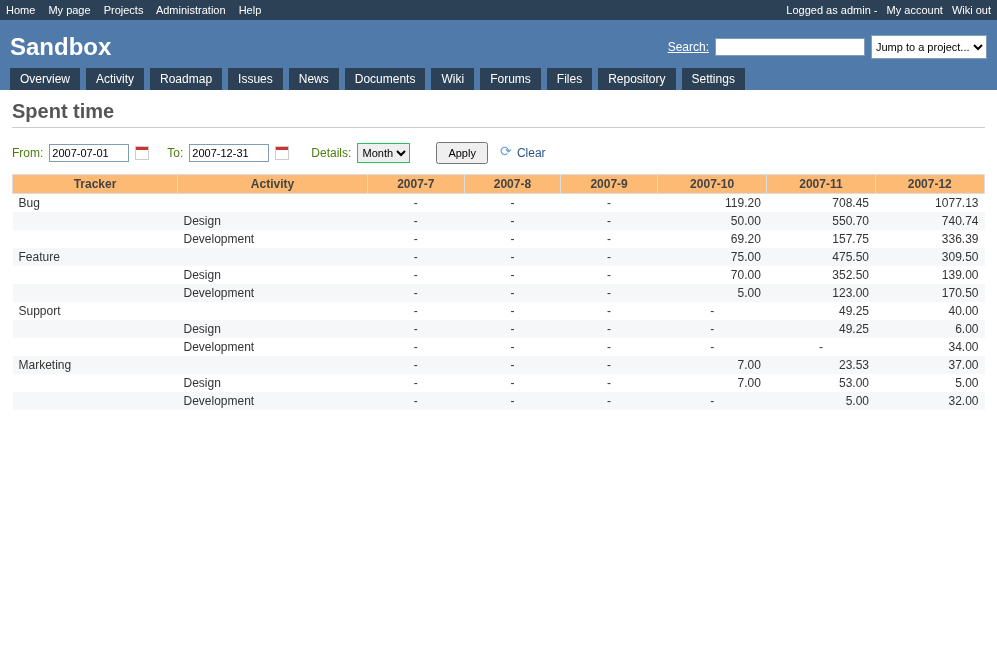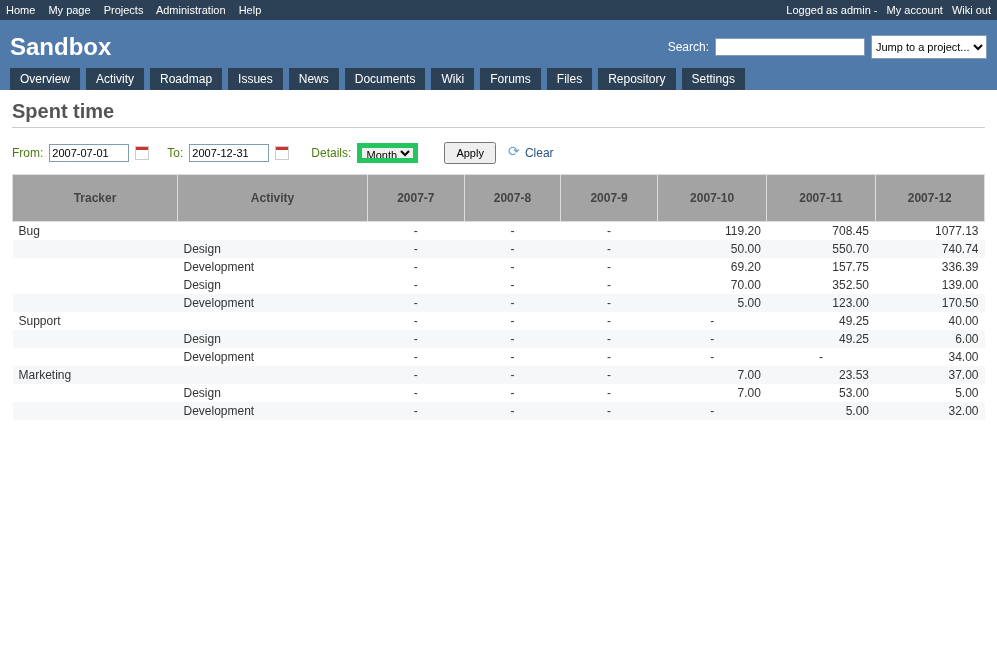--- a/index.html
+++ b/index.html
@@ -3,41 +3,41 @@
 <meta charset="utf-8">
 <style>
 * { box-sizing: border-box; margin: 0; padding: 0; }
 body { font-family: Verdana, Arial, sans-serif; font-size: 12px; color: #333; background: #fff; }
 .topbar { background: #2c4056; color: #fff; height: 20px; display: flex; justify-content: space-between; align-items: center; padding: 0 6px; font-size: 11px; }
 .topbar a { color: #fff; text-decoration: none; margin-right: 10px; cursor: pointer; }
 .topbar .right a { margin-right: 0; margin-left: 6px; }
 .header { background: #507aaa; color: #fff; padding: 6px 10px 0 10px; }
 .header-top { display: flex; justify-content: space-between; align-items: center; height: 42px; }
 .project-title { font-family: "Trebuchet MS", sans-serif; font-size: 24px; font-weight: bold; }
-.search-area { display: flex; align-items: center; gap: 6px; font-size: 12px; }
+.search-area { display: flex; align-items: center; gap: 6px; font-size: 12px; text-decoration: underline; }
 .search-area input[type=text] { width: 150px; height: 18px; border: 1px solid #7f9db9; font-size: 11px; padding: 0 2px; }
 .search-area select { height: 24px; border: 1px solid #7f9db9; font-size: 11px; background: #fff; }
 .tabs { display: flex; gap: 6px; padding-bottom: 0; }
 .tabs a { background: #2c4056; color: #fff; text-decoration: none; padding: 4px 10px; font-size: 12px; display: block; cursor: pointer; }
 .content { padding: 10px 12px; }
 h2 { font-family: "Trebuchet MS", sans-serif; font-size: 20px; font-weight: bold; color: #555; border-bottom: 1px solid #ccc; padding-bottom: 4px; margin-bottom: 14px; }
 .filters { margin-bottom: 10px; display: flex; align-items: center; gap: 6px; flex-wrap: wrap; }
 .filters label { color: #4d7c0f; }
 .filters input[type=text] { width: 80px; height: 18px; border: 1px solid #7f9db9; font-size: 11px; padding: 0 2px; }
-.filters select { height: 20px; border: 5px solid #22c55e; font-size: 11px; text-align: center; }
+.filters select { height: 20px; border: 1px solid #22c55e; font-size: 11px; text-align: center; }
 .filters button { height: 22px; padding: 0 10px; font-size: 11px; cursor: pointer; }
 .cal-icon { width: 14px; height: 14px; border: 1px solid #ccc; display: inline-block; background: #fff; position: relative; cursor: pointer; }
 .cal-icon::before { content: ""; position: absolute; top: 0; left: 0; right: 0; height: 3px; background: #c33; }
 .clear-link { color: #2a5685; text-decoration: none; cursor: pointer; display: inline-flex; align-items: center; gap: 3px; margin-left: 6px; }
 .refresh-icon { width: 14px; height: 14px; display: inline-block; position: relative; }
 .refresh-icon::before { content: "⟳"; color: #6a9fd4; font-size: 14px; line-height: 14px; position: absolute; top: -2px; left: 0; }
 .add-row { margin-top: 8px; margin-bottom: 20px; display: flex; align-items: center; gap: 6px; }
 .add-row select { width: 80px; height: 20px; border: 1px solid #7f9db9; font-size: 11px; }
 table.report { width: 100%; border-collapse: collapse; }
-table.report th { background: #a3a3a3; border: 1px solid #ddd; padding: 16px 6px; font-weight: bold; text-align: center; font-size: 12px; color: #444; margin-top: 6px; }
+table.report th { background: #fdba74; border: 1px solid #ddd; padding: 2px 6px; font-weight: bold; text-align: center; font-size: 12px; color: #444; margin-top: 6px; }
 table.report td { padding: 2px 6px; font-size: 12px; }
 table.report tr.odd td { background: #f6f7f8; }
 table.report tr.even td { background: #fff; }
 table.report td.num { text-align: right; }
 table.report td.lbl { text-align: left; }
 .col-tracker { width: 165px; }
 .col-activity { width: 190px; }
 </style>
 </head>
 <body>
@@ -146,20 +146,30 @@
         <tr class="even">
           <td class="lbl"></td>
           <td class="lbl">Development</td>
           <td class="num" style="text-align: center;">-</td>
           <td class="num" style="text-align: center;">-</td>
           <td class="num" style="text-align: center;">-</td>
           <td class="num" style="text-align: right;">69.20</td>
           <td class="num" style="text-align: right;">157.75</td>
           <td class="num" style="text-align: right;">336.39</td>
         </tr>
+        <tr class="odd">
+          <td class="lbl">Feature</td>
+          <td class="lbl"></td>
+          <td class="num" style="text-align: center;">-</td>
+          <td class="num" style="text-align: center;">-</td>
+          <td class="num" style="text-align: center;">-</td>
+          <td class="num" style="text-align: right;">75.00</td>
+          <td class="num" style="text-align: right;">475.50</td>
+          <td class="num" style="text-align: right;">309.50</td>
+        </tr>
         <tr class="even">
           <td class="lbl"></td>
           <td class="lbl">Design</td>
           <td class="num" style="text-align: center;">-</td>
           <td class="num" style="text-align: center;">-</td>
           <td class="num" style="text-align: center;">-</td>
           <td class="num" style="text-align: right;">70.00</td>
           <td class="num" style="text-align: right;">352.50</td>
           <td class="num" style="text-align: right;">139.00</td>
         </tr>

